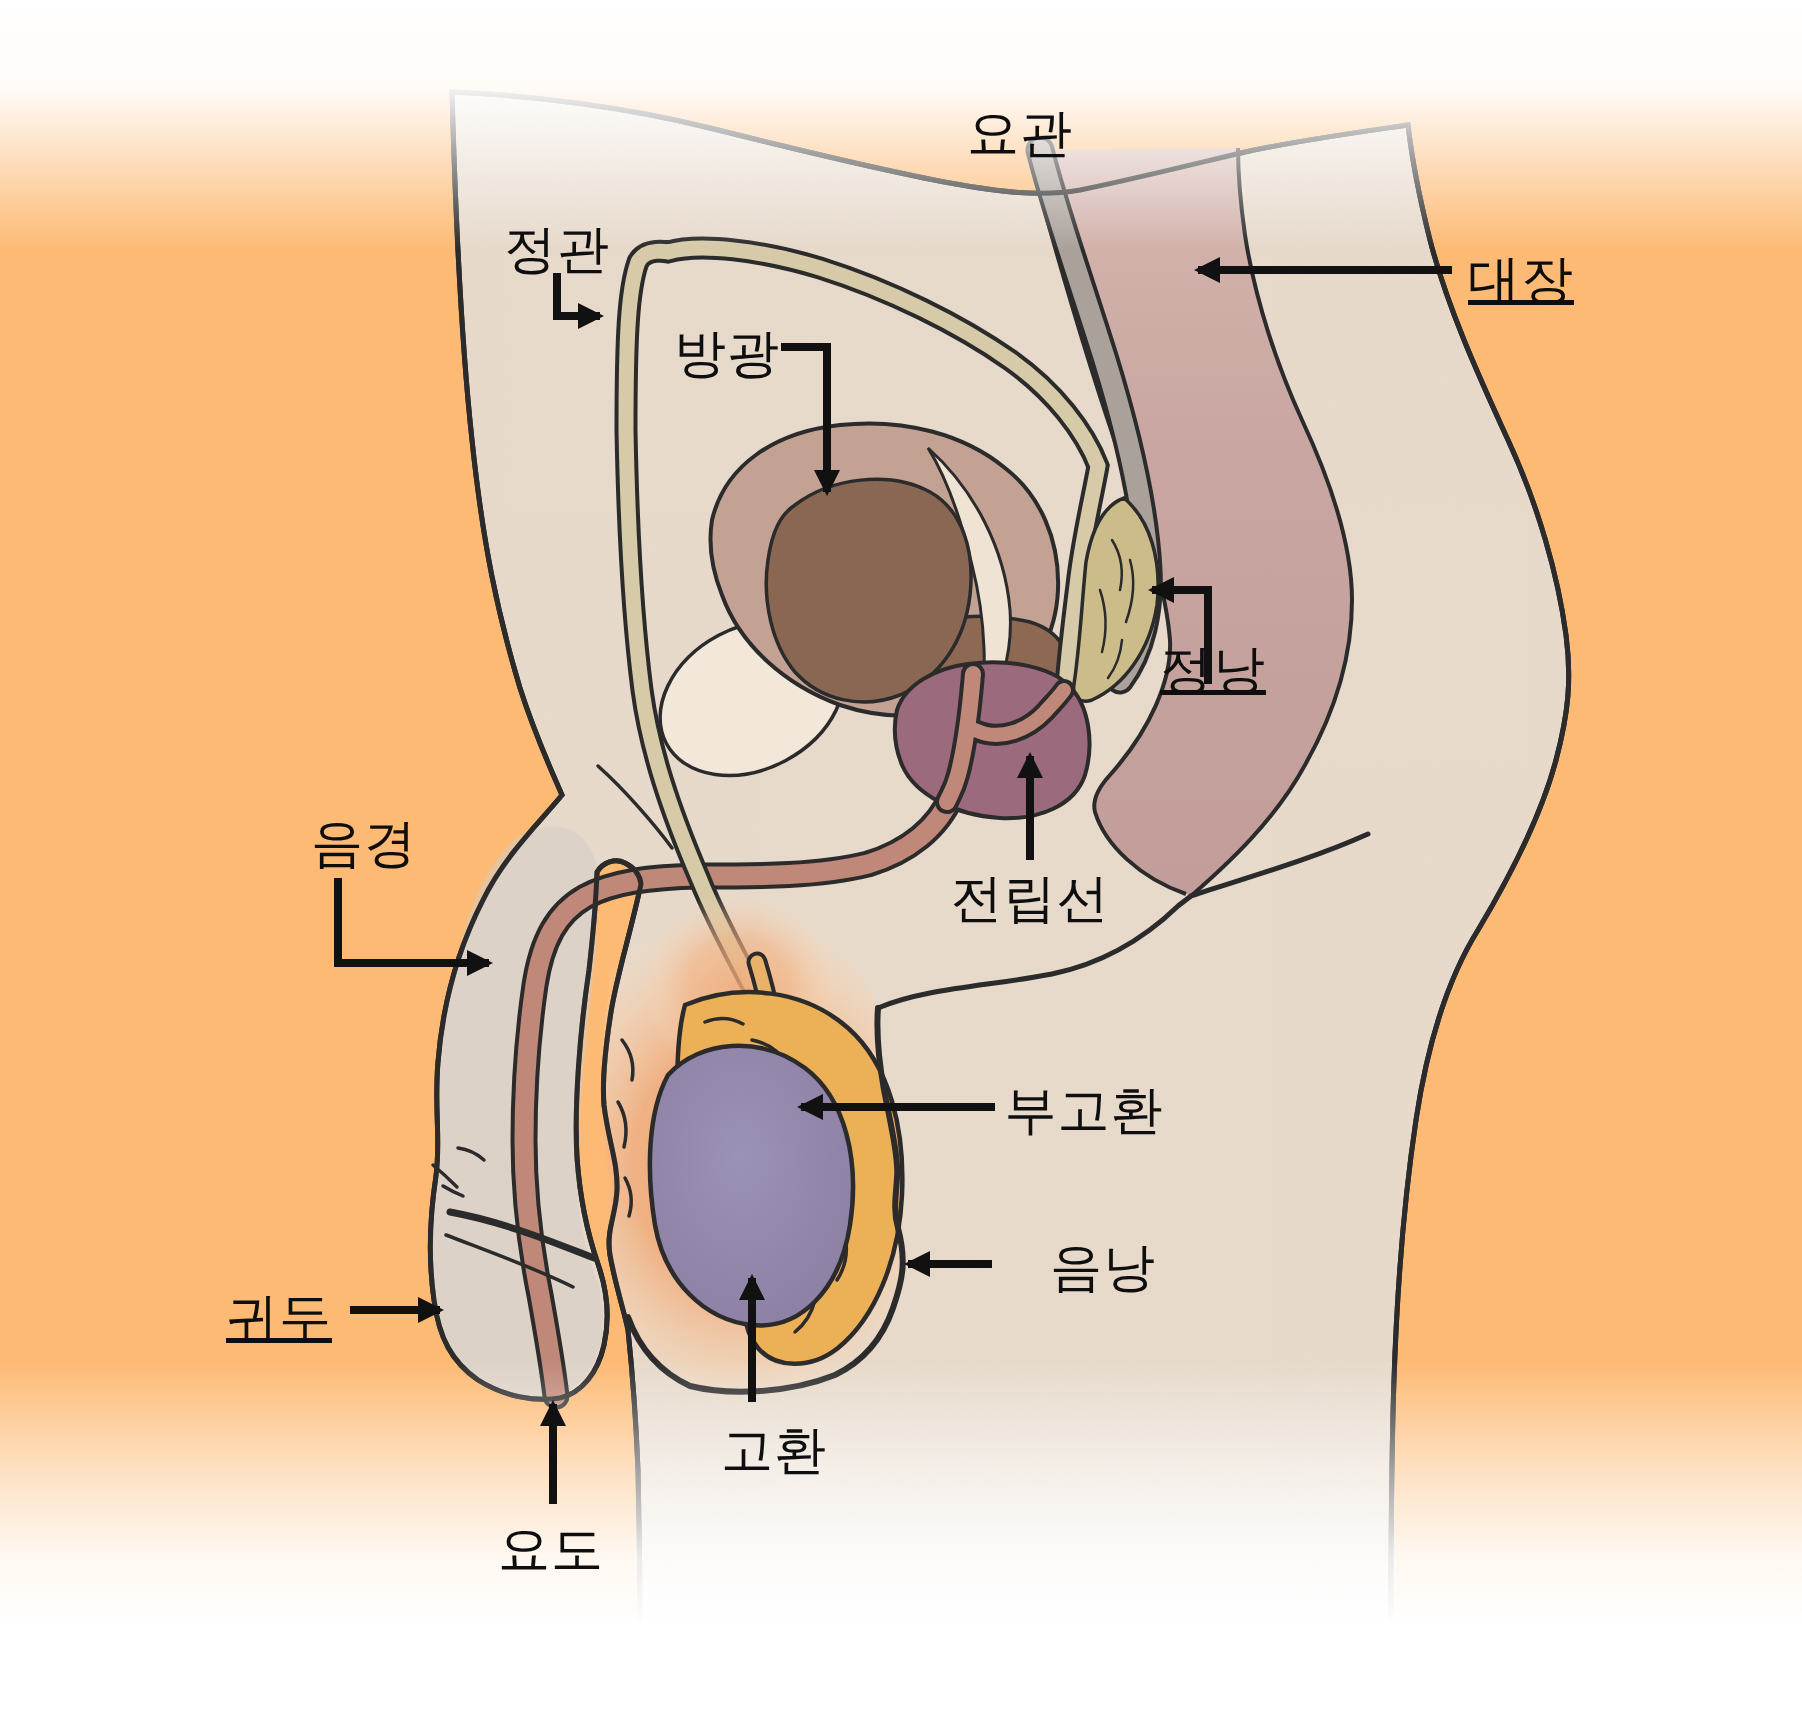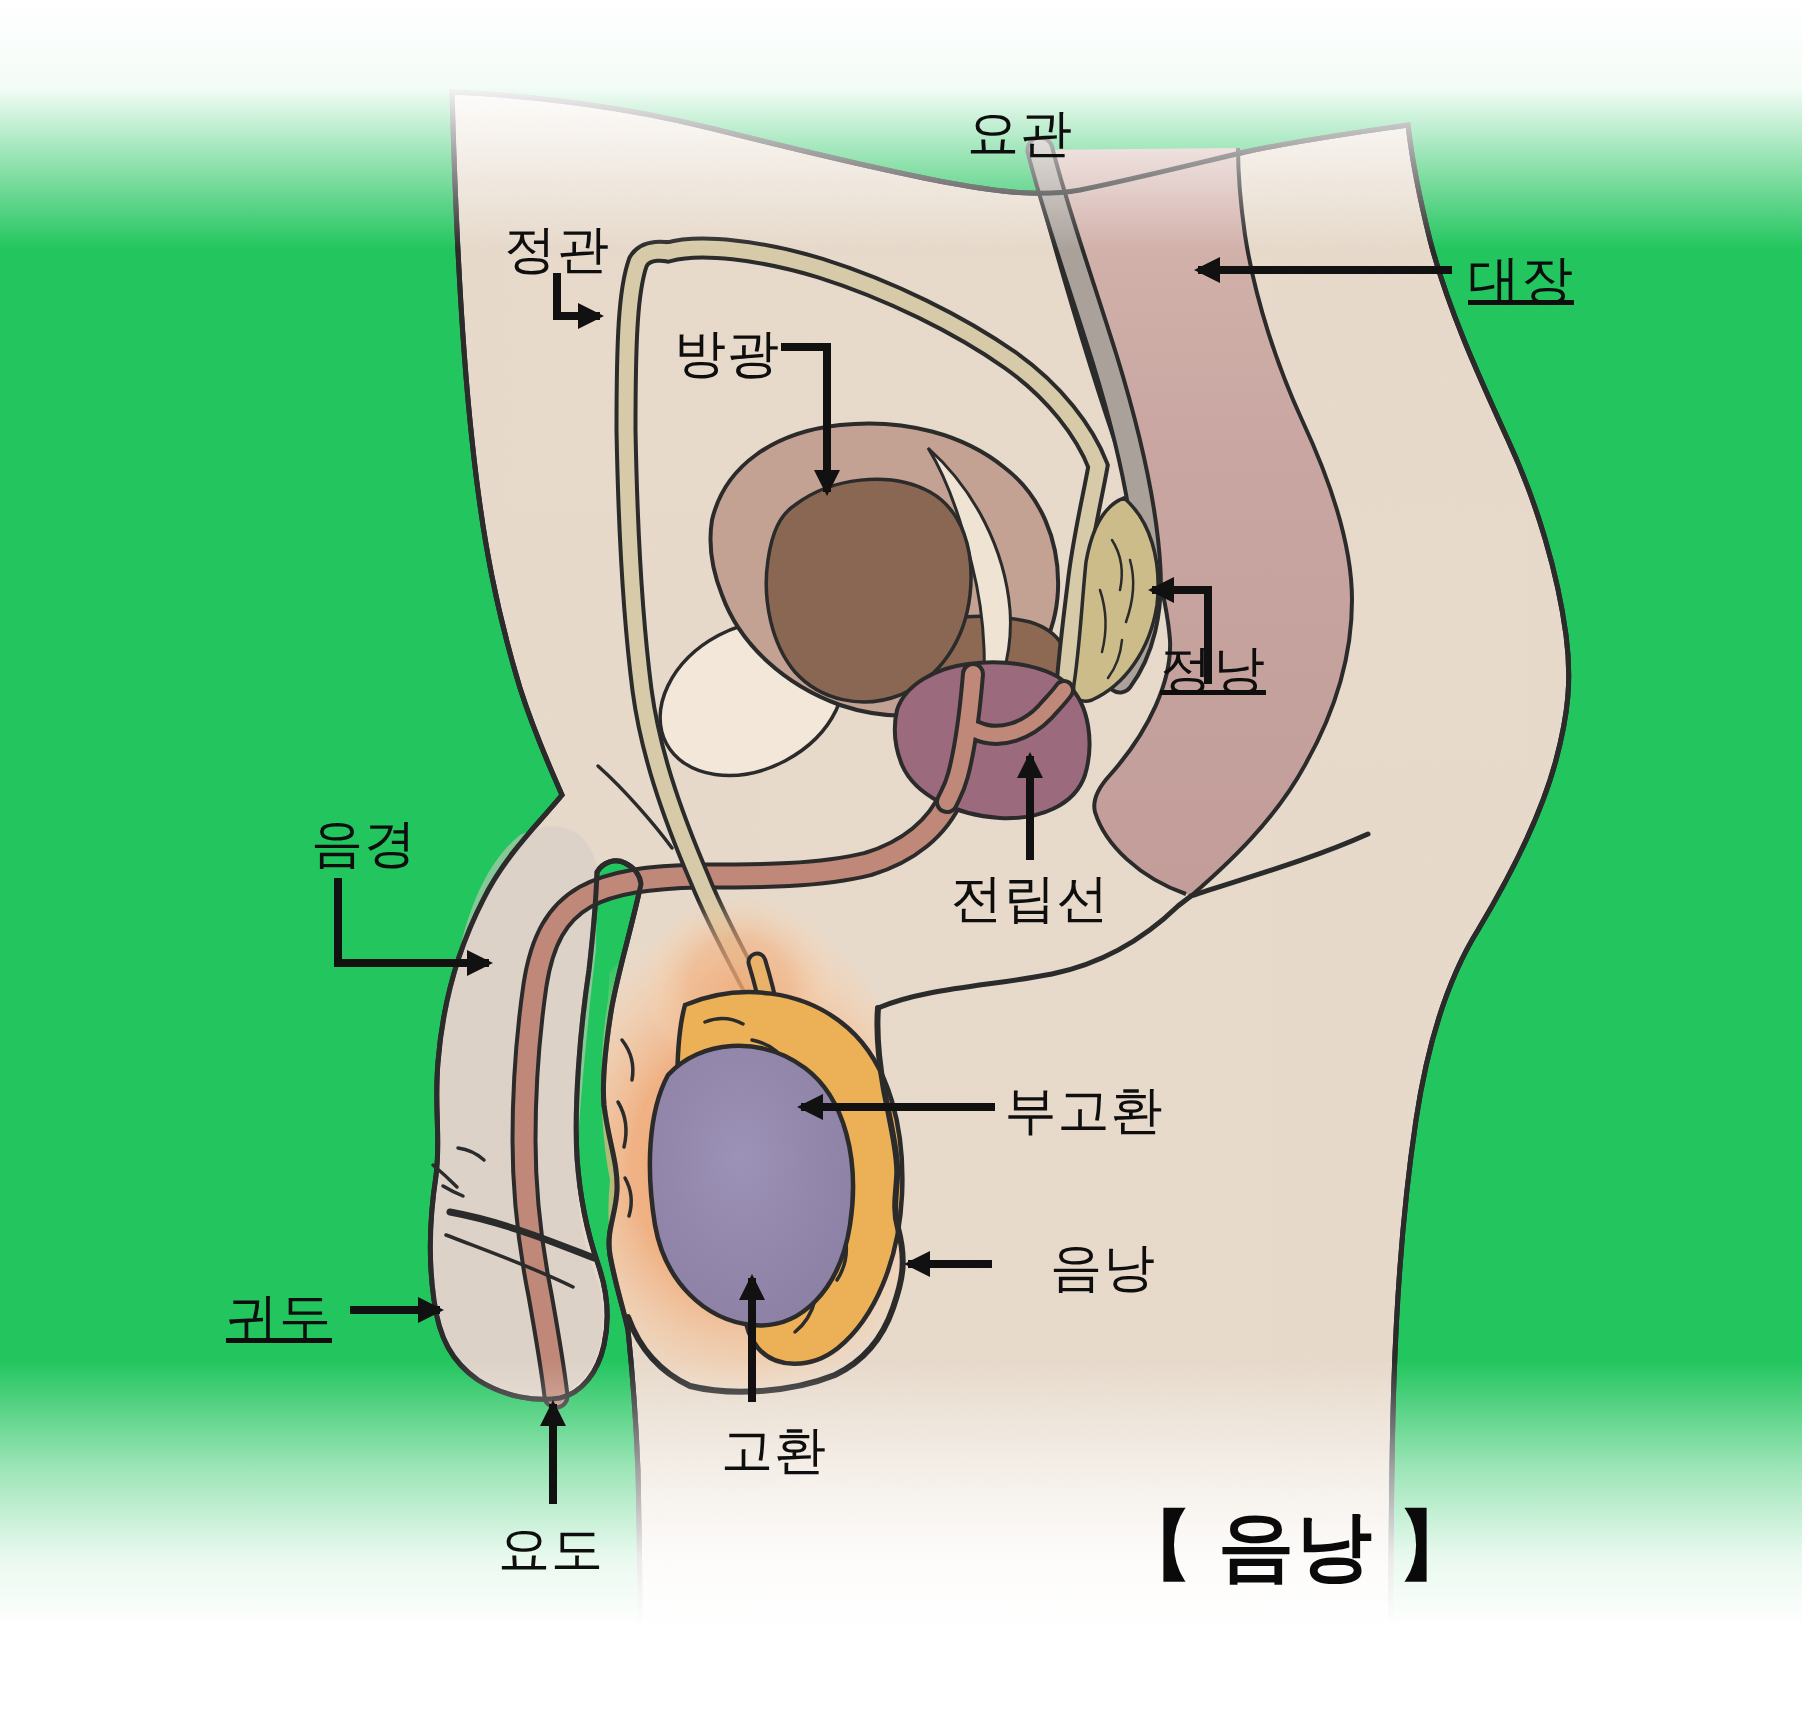--- a/index.html
+++ b/index.html
@@ -1,16 +1,16 @@
 <!DOCTYPE html>
 <html><head>
 <meta charset="utf-8">
 <style>
   html,body{margin:0;padding:0;background:#ffffff;}
-  #stage{position:relative;width:1802px;height:1717px;background:#22c55e;overflow:hidden;
+  #stage{position:relative;width:1802px;height:1717px;background:#fdba74;overflow:hidden;
          font-family:"Liberation Sans","DejaVu Sans",sans-serif;}
   #anatomy-svg{position:absolute;left:0;top:0;}
   .label{position:absolute;transform:translate(-50%,-50%);font-size:52px;font-weight:500;
          color:#0e0e0e;white-space:nowrap;line-height:1;letter-spacing:1px;}
   .lb-ureter{left:1020px;top:133px;}
   .lb-vas{left:557px;top:249px;}
   .lb-bladder{left:727px;top:353px;}
   .lb-colon{left:1521px;top:279px;text-decoration:underline;}
   .lb-seminal{left:1213px;top:669px;text-decoration:underline;}
   .lb-prostate{left:1030px;top:898px;}
@@ -271,15 +271,14 @@
 <div class="label lb-colon">대장</div>
 <div class="label lb-seminal">정낭</div>
 <div class="label lb-prostate">전립선</div>
 <div class="label lb-penis">음경</div>
 <div class="label lb-epididymis">부고환</div>
 <div class="label lb-scrotum">음낭</div>
 <div class="label lb-glans">귀두</div>
 <div class="label lb-testis">고환</div>
 <div class="label lb-urethra">요도</div>
 
-<div class="fig-title">【 음낭 】</div>
 
 </div>
 
 </body></html>

